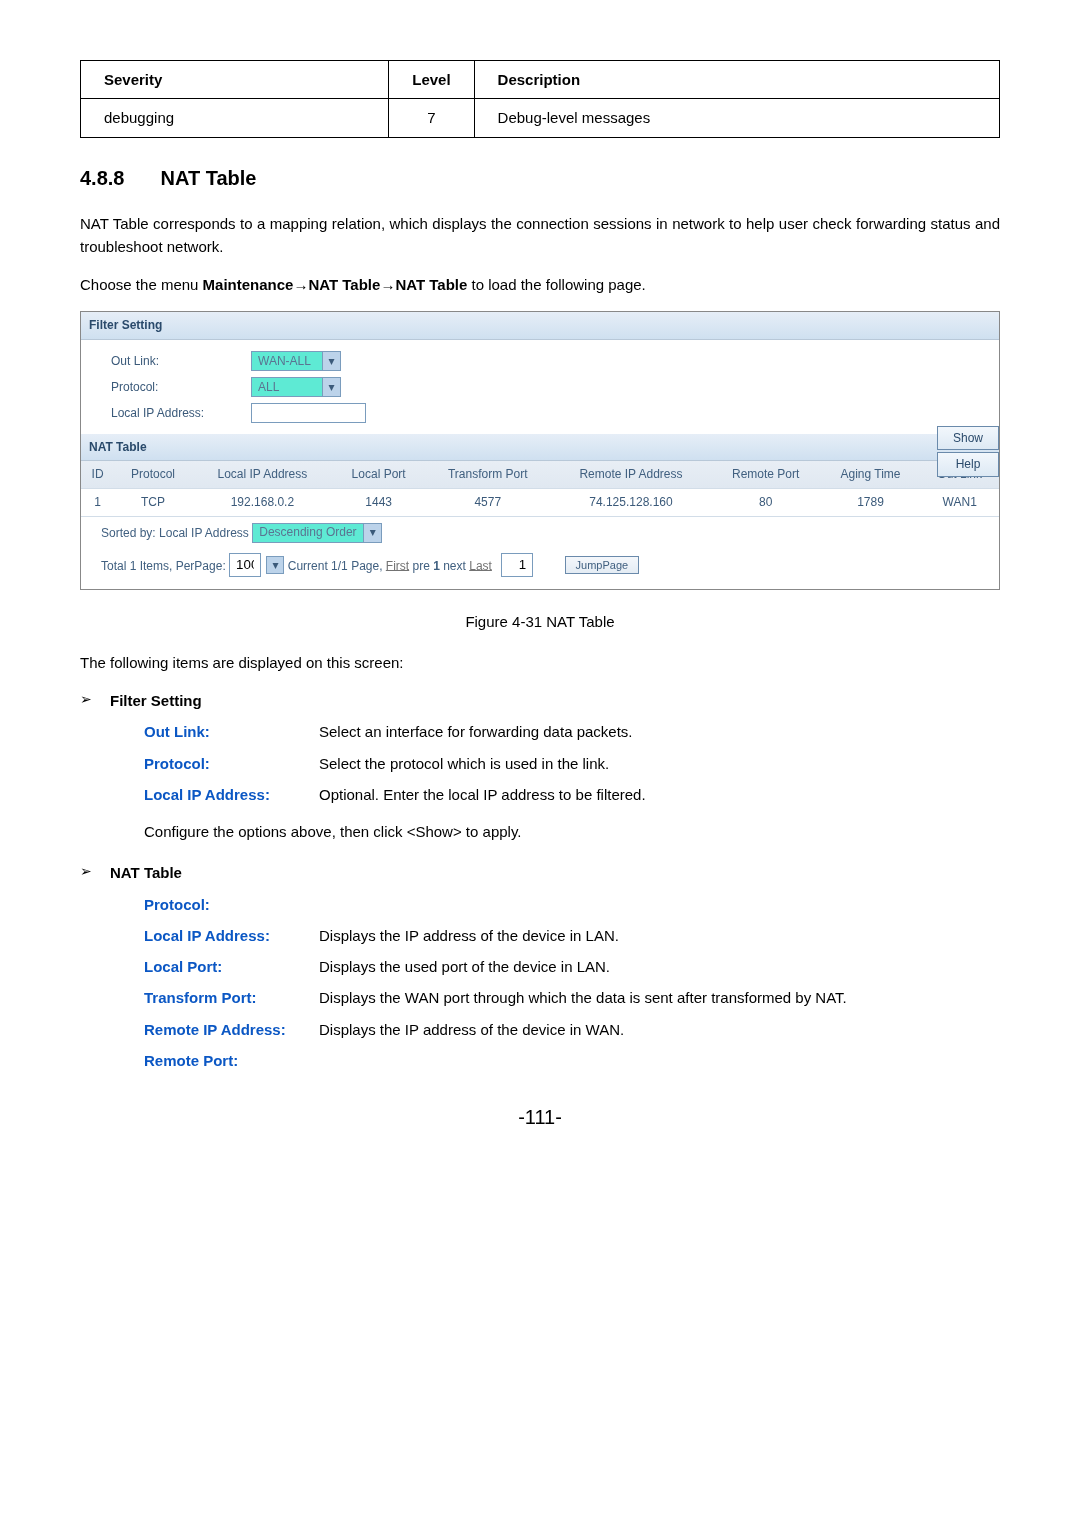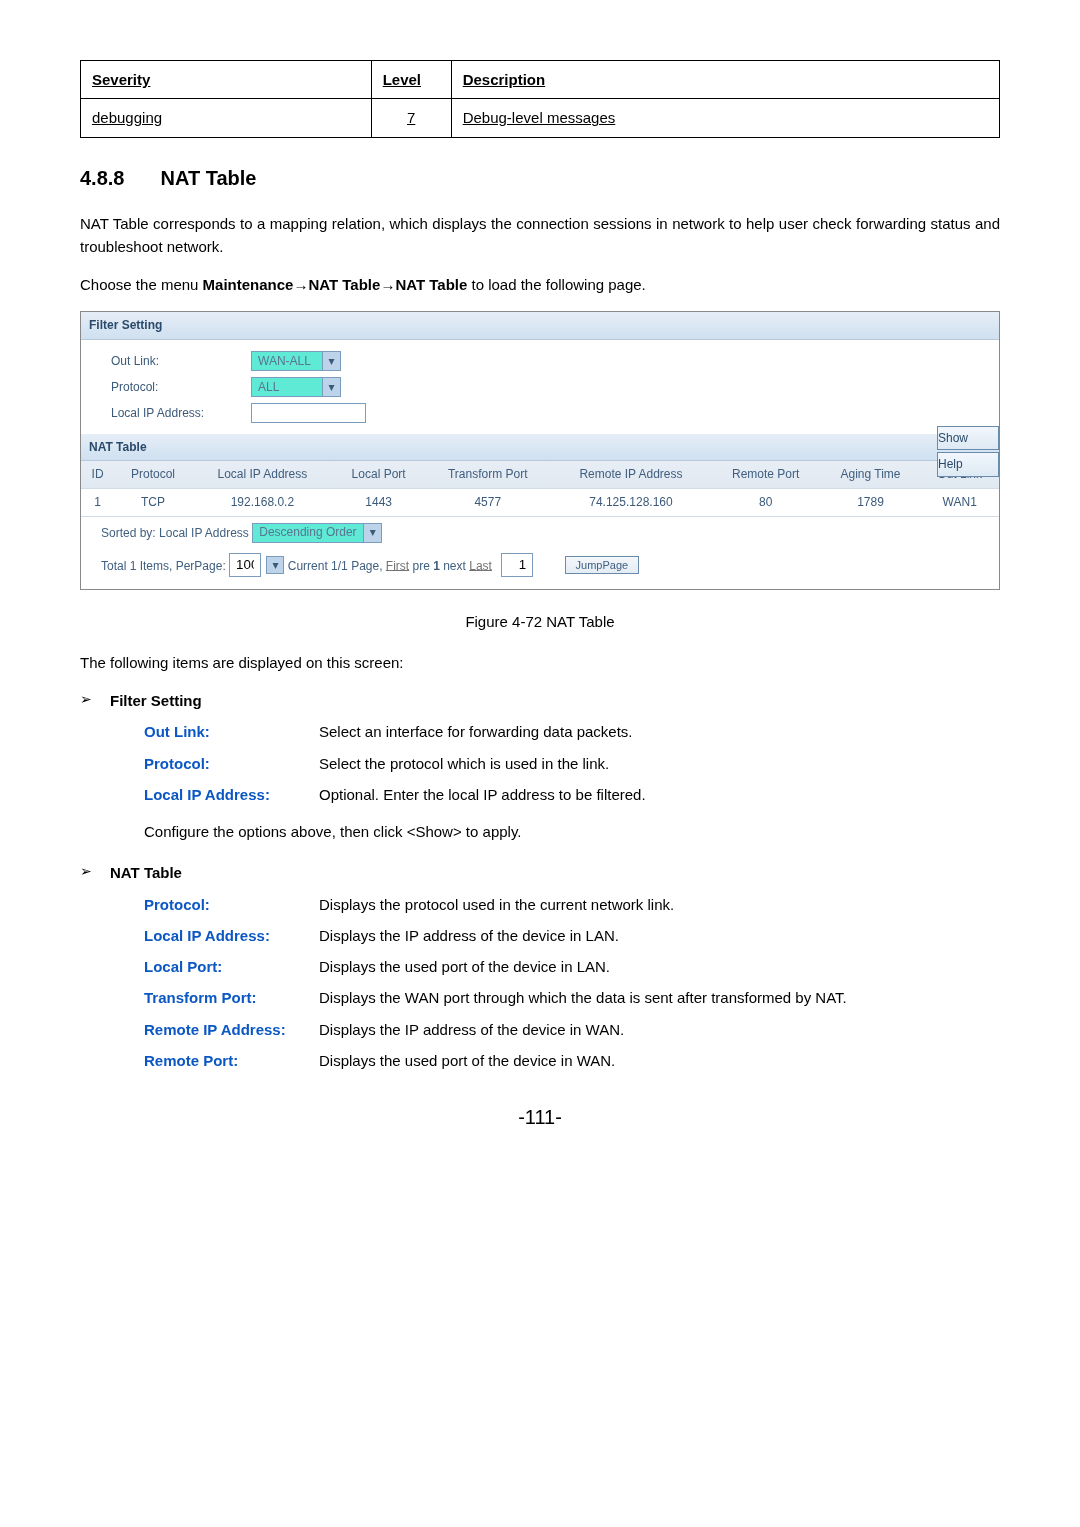--- a/index.html
+++ b/index.html
@@ -12,23 +12,22 @@
   font-size: 15px;
   line-height: 1.55;
 }
 table.sev {
   border-collapse: collapse;
   width: 100%;
   margin-bottom: 25px;
 }
 table.sev th, table.sev td {
   border: 1.5px solid #000;
-  padding: 7px 11px;
+  padding: 7px 23px;
   text-align: left;
-  text-decoration: underline;
 }
 table.sev th {
   font-weight: bold;
   background: #fff;
 }
 table.sev td.level { text-align: center; }
 h2.sec {
   font-size: 20px;
   font-weight: bold;
   margin: 20px 0 18px 0;
@@ -90,21 +89,21 @@
   flex-direction: column;
   gap: 2px;
 }
 .ui-shot .btn {
   border: 1px solid #6a8aab;
   background: linear-gradient(#f2f7fc, #dde9f4);
   color: #2a4a6b;
   font-size: 12px;
   padding: 2px 0;
   width: 62px;
-  text-align: left;
+  text-align: center;
 }
 .ui-shot .form-wrap { position: relative; padding: 8px 14px 8px 0; }
 .ui-nat-table {
   width: 100%;
   border-collapse: collapse;
 }
 .ui-nat-table th, .ui-nat-table td {
   padding: 4px 6px;
   text-align: center;
   font-weight: normal;
@@ -234,21 +233,21 @@
   <div class="pager">
     <span>Total 1 Items, PerPage:</span>
     <input class="pagein" value="100" style="">
     <span class="mini-arrow">▾</span>
     <span>Current 1/1 Page, </span><span class="link">First</span><span> pre </span><b>1</b><span> next </span><span class="link">Last</span>
     <input class="pagein" style="margin-left: 6px;" value="1">
     <span class="jump">JumpPage</span>
   </div>
 </div>
 
-<div class="fig-caption">Figure 4-72 NAT Table</div>
+<div class="fig-caption">Figure 4-31 NAT Table</div>
 
 <p>The following items are displayed on this screen:</p>
 
 <div class="bullet">
   <span class="chev">➢</span>
   <span class="bt">Filter Setting</span>
 </div>
 
 <div class="deflist">
   <div class="drow">
@@ -268,37 +267,35 @@
 <p class="config-note">Configure the options above, then click &lt;Show&gt; to apply.</p>
 
 <div class="bullet">
   <span class="chev">➢</span>
   <span class="bt">NAT Table</span>
 </div>
 
 <div class="deflist">
   <div class="drow">
     <span class="dlabel">Protocol:</span>
-    <span class="ddesc">Displays the protocol used in the current network link.</span>
   </div>
   <div class="drow">
     <span class="dlabel">Local IP Address:</span>
     <span class="ddesc">Displays the IP address of the device in LAN.</span>
   </div>
   <div class="drow">
     <span class="dlabel">Local Port:</span>
     <span class="ddesc">Displays the used port of the device in LAN.</span>
   </div>
   <div class="drow">
     <span class="dlabel">Transform Port:</span>
     <span class="ddesc">Displays the WAN port through which the data is sent after transformed by NAT.</span>
   </div>
   <div class="drow">
     <span class="dlabel">Remote IP Address:</span>
     <span class="ddesc">Displays the IP address of the device in WAN.</span>
   </div>
   <div class="drow">
     <span class="dlabel">Remote Port:</span>
-    <span class="ddesc">Displays the used port of the device in WAN.</span>
   </div>
 </div>
 
 <div class="page-no">-111-</div>
 
 </body></html>

